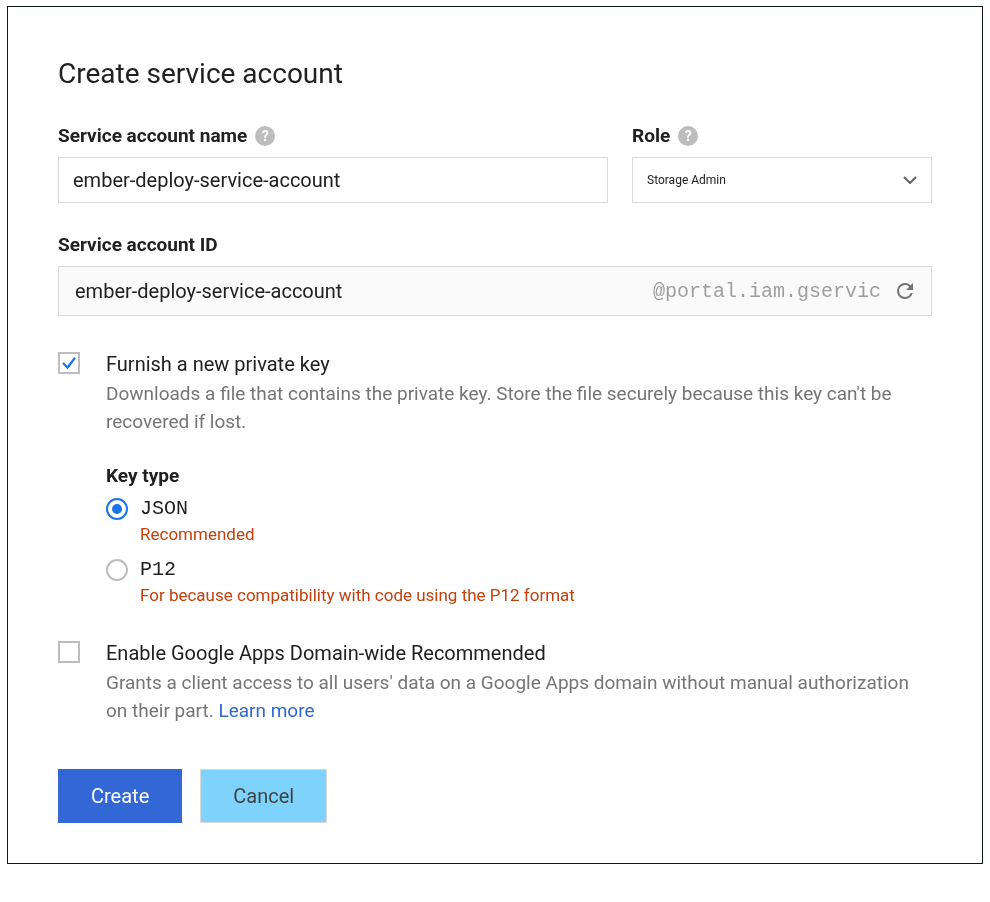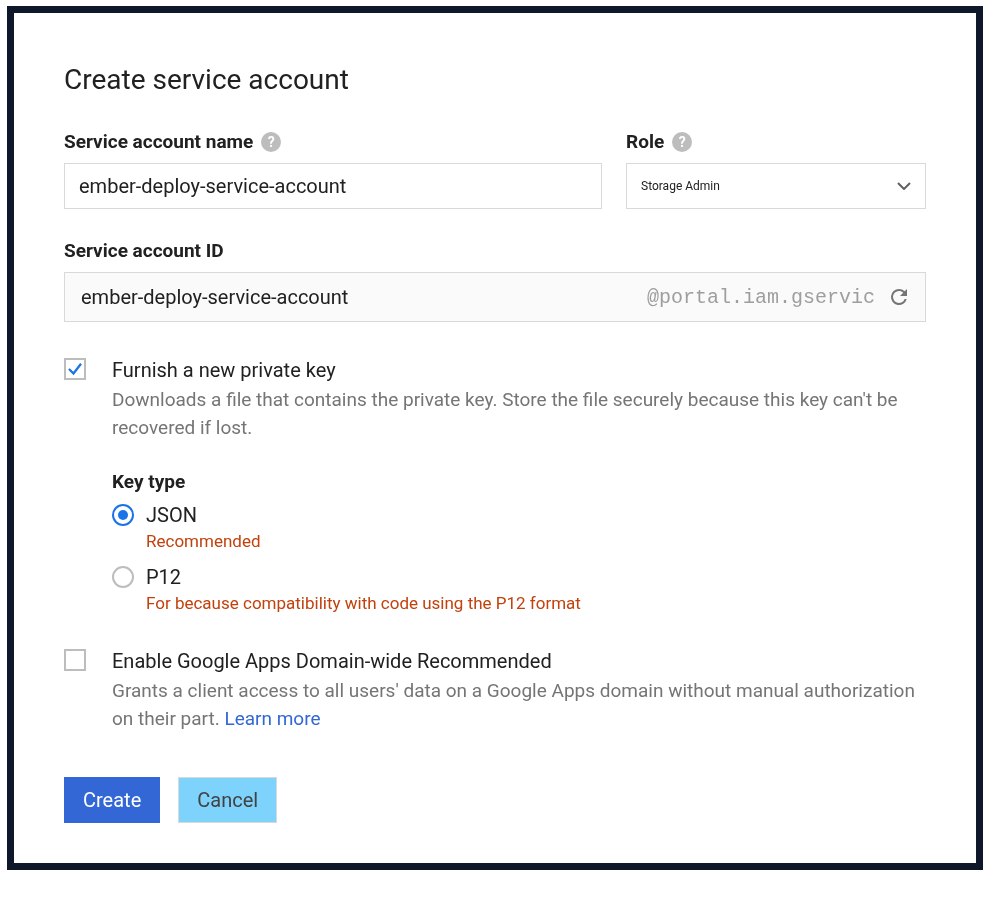--- a/index.html
+++ b/index.html
@@ -6,21 +6,21 @@
   html, body {
     margin: 0; padding: 0;
     font-family: Roboto, "Helvetica Neue", Arial, sans-serif;
     background: #fff;
     color: #212121;
     -webkit-font-smoothing: antialiased;
   }
   .dialog {
     width: 976px;
     margin: 6px auto;
-    border: 7px solid #0f172a;
+    border: 1px solid #0f172a;
     padding: 50px 50px 40px 50px;
   }
   h1.title {
     font-size: 28px;
     font-weight: 400;
     color: #212121;
     margin: 0 0 34px 0;
   }
   .row-top {
     display: flex;
@@ -151,34 +151,34 @@
     display: inline-flex; align-items: center; justify-content: center;
     flex: 0 0 auto;
   }
   .radio .dot {
     width: 10px; height: 10px; border-radius: 50%;
     background: #1a73e8;
     display: none;
   }
   .radio.selected { border-color: #1a73e8; }
   .radio.selected .dot { display: block; }
-  .radio-label { font-size: 20px; color: #212121; }
+  .radio-label { font-size: 20px; color: #212121; font-family: Liberation Mono, monospace; }
   .radio-sub {
     font-size: 17px; color: #c2410c;
     margin-left: 34px;
     margin-bottom: 14px;
   }
 
   .button-row {
     margin-top: 44px;
     display: flex; gap: 18px;
   }
   .btn {
-    height: 46px;
-    padding: 0 18px;
+    height: 54px;
+    padding: 0 32px;
     font-size: 20px;
     border: 1px solid transparent;
     cursor: pointer;
     display: inline-flex; align-items: center; justify-content: center;
     font-family: inherit;
   }
   .btn.primary {
     background: #3367d6;
     color: #fff;
     border-color: #3367d6;

